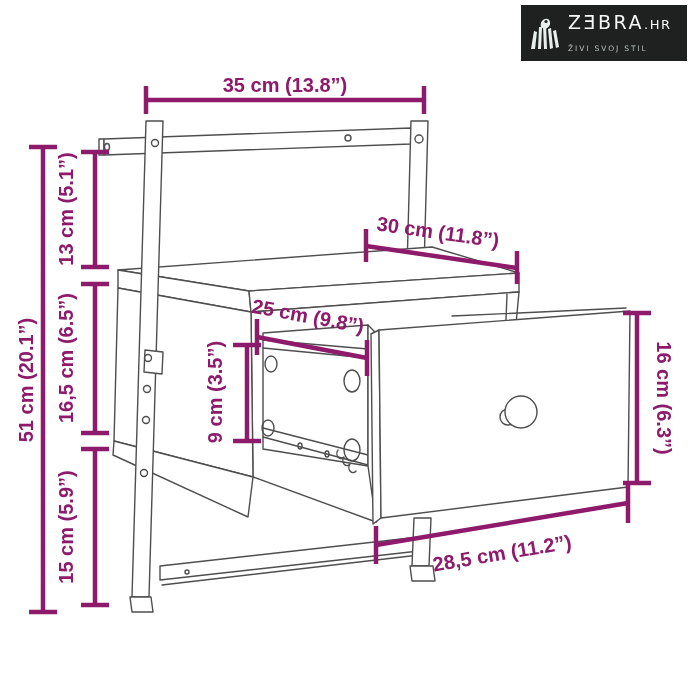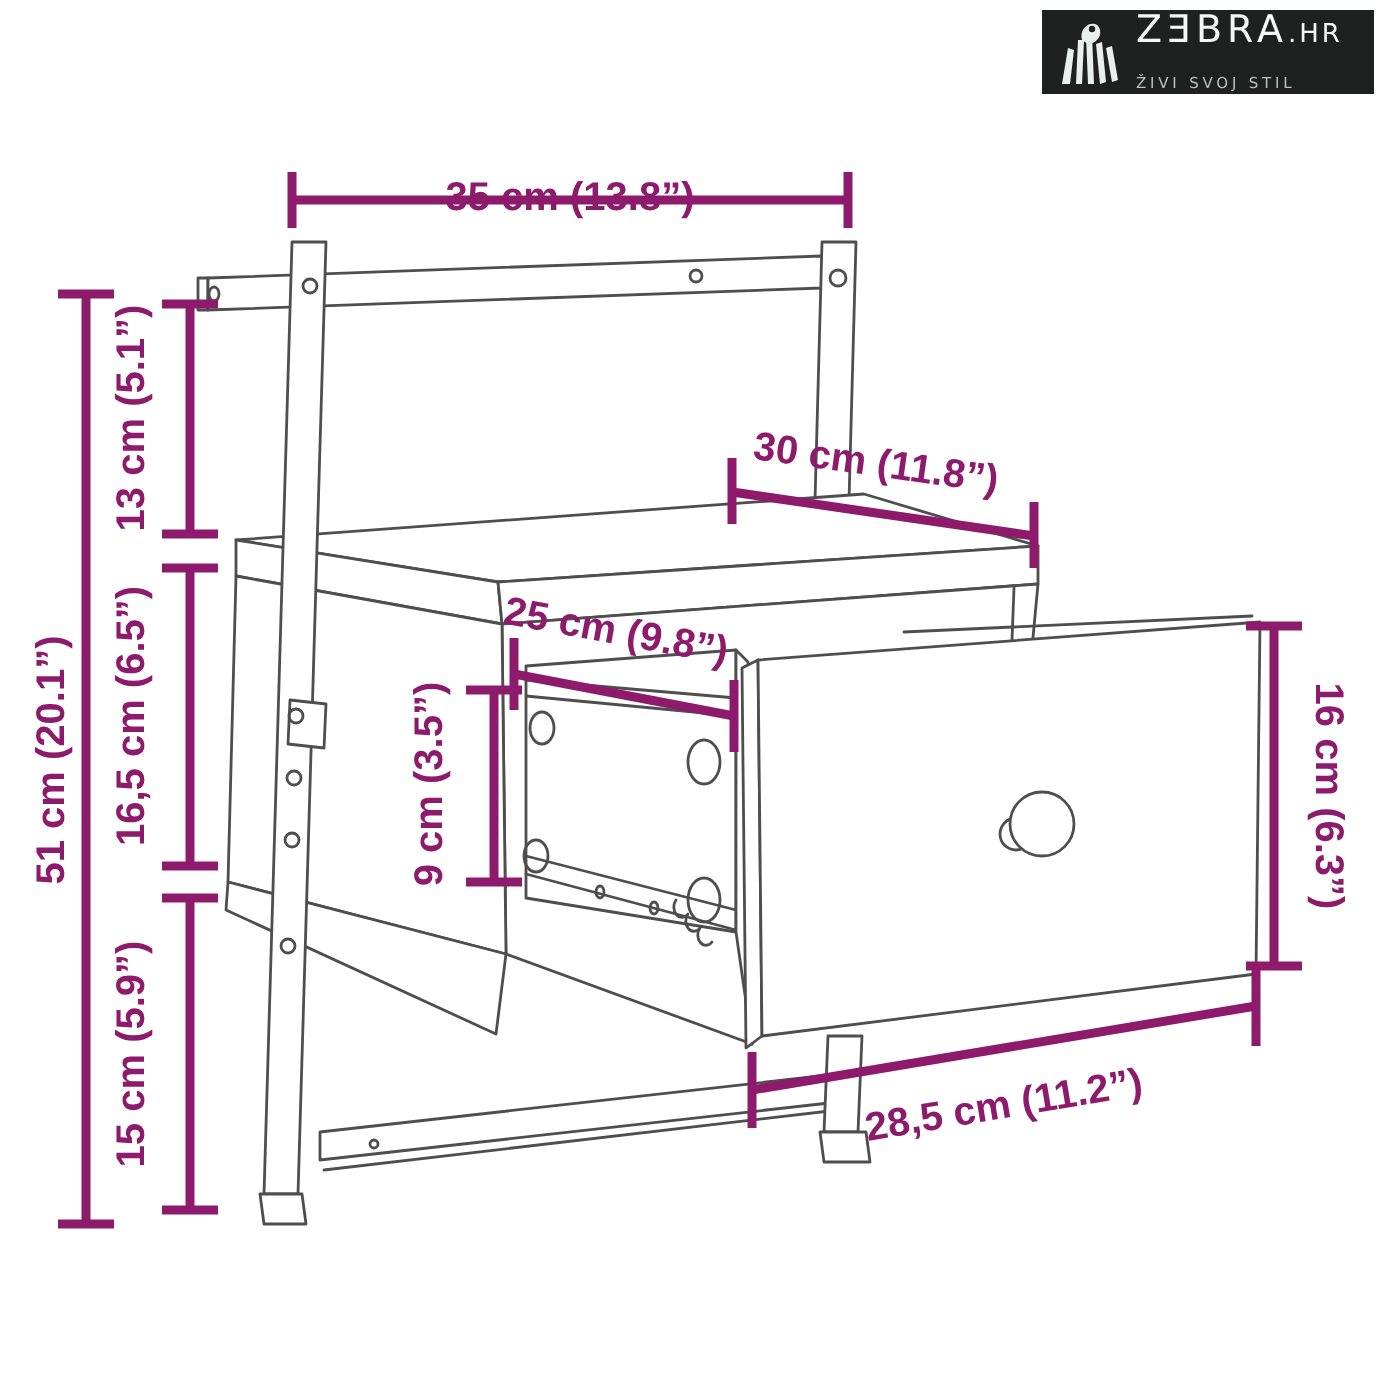--- a/index.html
+++ b/index.html
@@ -14,21 +14,21 @@
     font-weight:bold;font-size:20px;white-space:nowrap;
     transform:translate(-50%,-50%);
     line-height:1;
   }
   .rot-ccw{transform:translate(-50%,-50%) rotate(-90deg);}
   .rot-cw{transform:translate(-50%,-50%) rotate(90deg);}
   .rot-30{transform:translate(-50%,-50%) rotate(8deg);}
   .rot-25{transform:translate(-50%,-50%) rotate(10.5deg);}
   .rot-285{transform:translate(-50%,-50%) rotate(-9.5deg);}
   .logo{
-    position:absolute;left:521px;top:5px;width:166px;height:42px;
+    position:absolute;left:521px;top:5px;width:166px;height:56px;
     background:var(--logo-bg,#1e2120);
     display:flex;align-items:center;gap:7px;padding-left:8px;box-sizing:border-box;
     font-family:"DejaVu Sans", sans-serif;
   }
   .logo-main{color:var(--logo-fg,#f4f7f6);font-size:19px;letter-spacing:2.5px;line-height:1;}
   .logo-tld{font-size:13px;letter-spacing:1.5px;}
   .logo-tagline{color:var(--logo-tag,#b9c3c0);font-size:7.5px;letter-spacing:1.9px;margin-top:13px;line-height:1;}
 </style>
 </head>
 <body>
@@ -155,21 +155,21 @@
         <line x1="367" y1="340" x2="367" y2="376"></line>
       </g>
       <g>
         <line x1="376" y1="545" x2="628" y2="503"></line>
         <line x1="376" y1="526" x2="376" y2="564"></line>
         <line x1="628" y1="485" x2="628" y2="523"></line>
       </g>
     </g>
   </svg>
 
-  <div class="dim-label" style="left:285px;top:85px;margin-top:14px;">35 cm (13.8”)</div>
+  <div class="dim-label" style="left:285px;top:85px;">35 cm (13.8”)</div>
   <div class="dim-label rot-ccw" style="left:26px;top:380px;">51 cm (20.1”)</div>
   <div class="dim-label rot-ccw" style="left:66px;top:209px;">13 cm (5.1”)</div>
   <div class="dim-label rot-ccw" style="left:66px;top:358px;">16,5 cm (6.5”)</div>
   <div class="dim-label rot-ccw" style="left:66px;top:527px;">15 cm (5.9”)</div>
   <div class="dim-label rot-ccw" style="left:215px;top:392px;">9 cm (3.5”)</div>
   <div class="dim-label rot-cw" style="left:664px;top:398px;">16 cm (6.3”)</div>
   <div class="dim-label rot-30" style="left:438px;top:232px;">30 cm (11.8”)</div>
   <div class="dim-label rot-25" style="left:308px;top:316px;">25 cm (9.8”)</div>
   <div class="dim-label rot-285" style="left:502px;top:553px;">28,5 cm (11.2”)</div>
 

